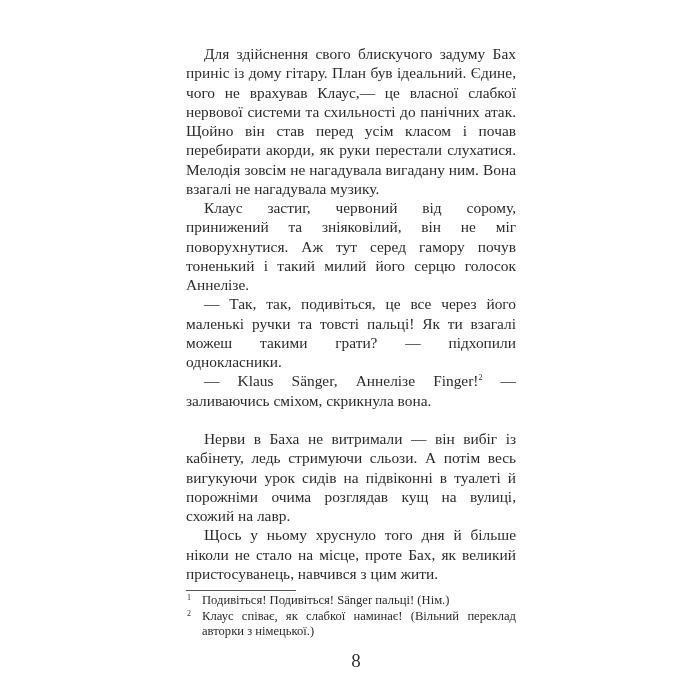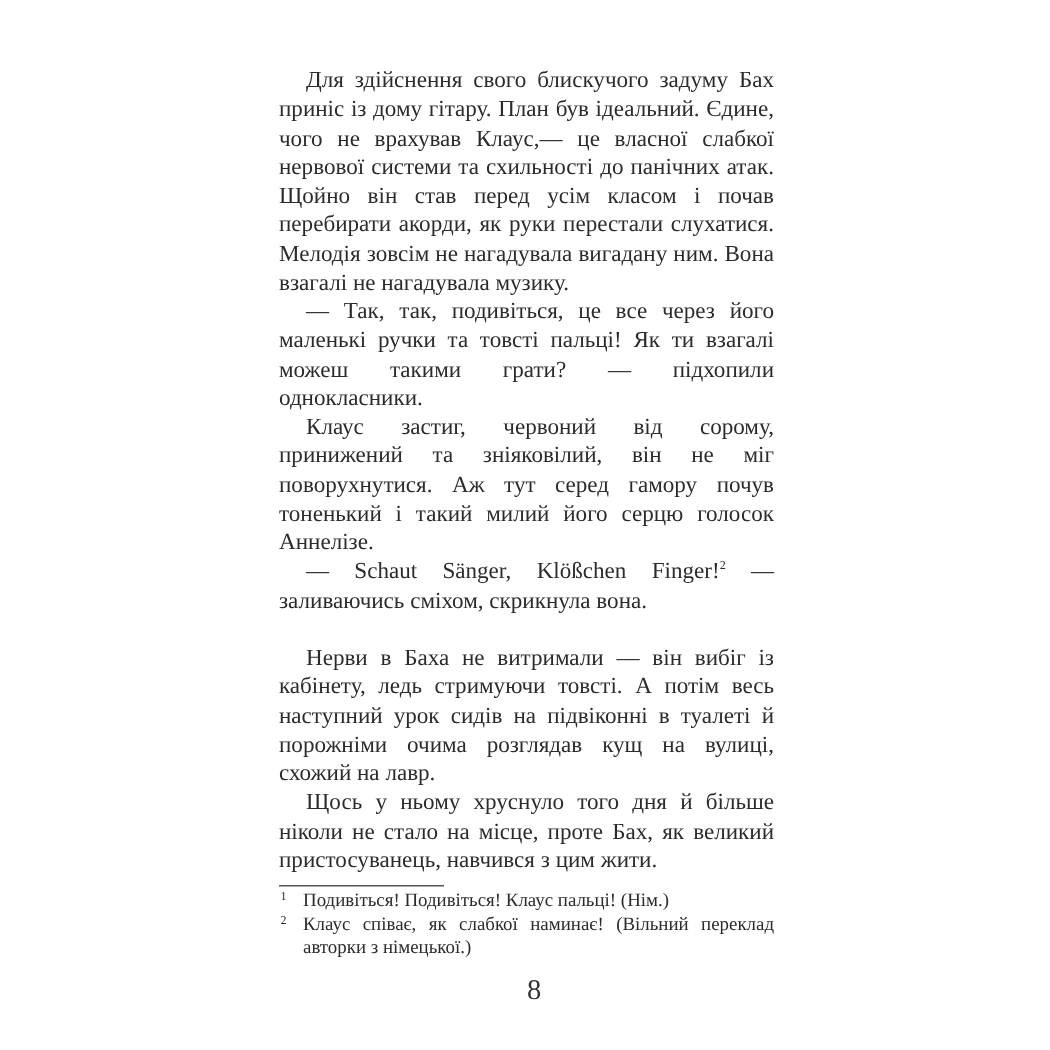--- a/index.html
+++ b/index.html
@@ -29,32 +29,32 @@
     position: absolute; left: 0; width: 700px; top: 650px; text-align: center;
     font-family: "Liberation Serif", "DejaVu Serif", serif;
     font-size: 19px; color: #333; padding-left: 12px; box-sizing: border-box;
   }
 </style>
 </head>
 <body>
 
 <div class="page">
   <p>Для здійснення свого блискучого задуму Бах приніс із дому гітару. План був ідеальний. Єдине, чого не врахував Клаус,— це власної слабкої нервової системи та схильності до панічних атак. Щойно він став перед усім класом і почав перебирати акорди, як руки перестали слухатися. Мелодія зовсім не нагадувала вигадану ним. Вона взагалі не нагадувала музику.</p>
+  <p>Клаус застиг, червоний від сорому, принижений та зніяковілий, він не міг поворухнутися. Аж тут серед гамору почув тоненький і такий милий його серцю голосок Аннелізе.</p>
   <p>— Так, так, подивіться, це все через його маленькі ручки та товсті пальці! Як ти взагалі можеш такими грати? — підхопили однокласники.</p>
-  <p>Клаус застиг, червоний від сорому, принижений та зніяковілий, він не міг поворухнутися. Аж тут серед гамору почув тоненький і такий милий його серцю голосок Аннелізе.</p>
-  <p><span>— Schaut Sänger, Klößchen Finger!</span><sup>2</sup><span> — заливаючись сміхом, скрикнула вона.</span></p>
+  <p><span>— Klaus Sänger, Аннелізе Finger!</span><sup>2</sup><span> — заливаючись сміхом, скрикнула вона.</span></p>
   <div class="gap"></div>
-  <p>Нерви в Баха не витримали — він вибіг із кабінету, ледь стримуючи товсті. А потім весь наступний урок сидів на підвіконні в туалеті й порожніми очима розглядав кущ на вулиці, схожий на лавр.</p>
+  <p>Нерви в Баха не витримали — він вибіг із кабінету, ледь стримуючи сльози. А потім весь вигукуючи урок сидів на підвіконні в туалеті й порожніми очима розглядав кущ на вулиці, схожий на лавр.</p>
   <p>Щось у ньому хруснуло того дня й більше ніколи не стало на місце, проте Бах, як великий пристосуванець, навчився з цим жити.</p>
 </div>
 
 <div class="fn-rule"></div>
 
 <div class="footnotes">
   <div class="fn">
-    <span class="mark">1</span><span>Подивіться! Подивіться! Клаус пальці! </span><span class="it">(Нім.)</span>
+    <span class="mark">1</span><span>Подивіться! Подивіться! Sänger пальці! </span><span class="it">(Нім.)</span>
   </div>
   <div class="fn">
     <span class="mark">2</span><span>Клаус співає, як слабкої наминає! </span><span class="it">(Вільний переклад авторки з німецької.)</span>
   </div>
 </div>
 
 <div class="pagenum">8</div>
 
 </body></html>

